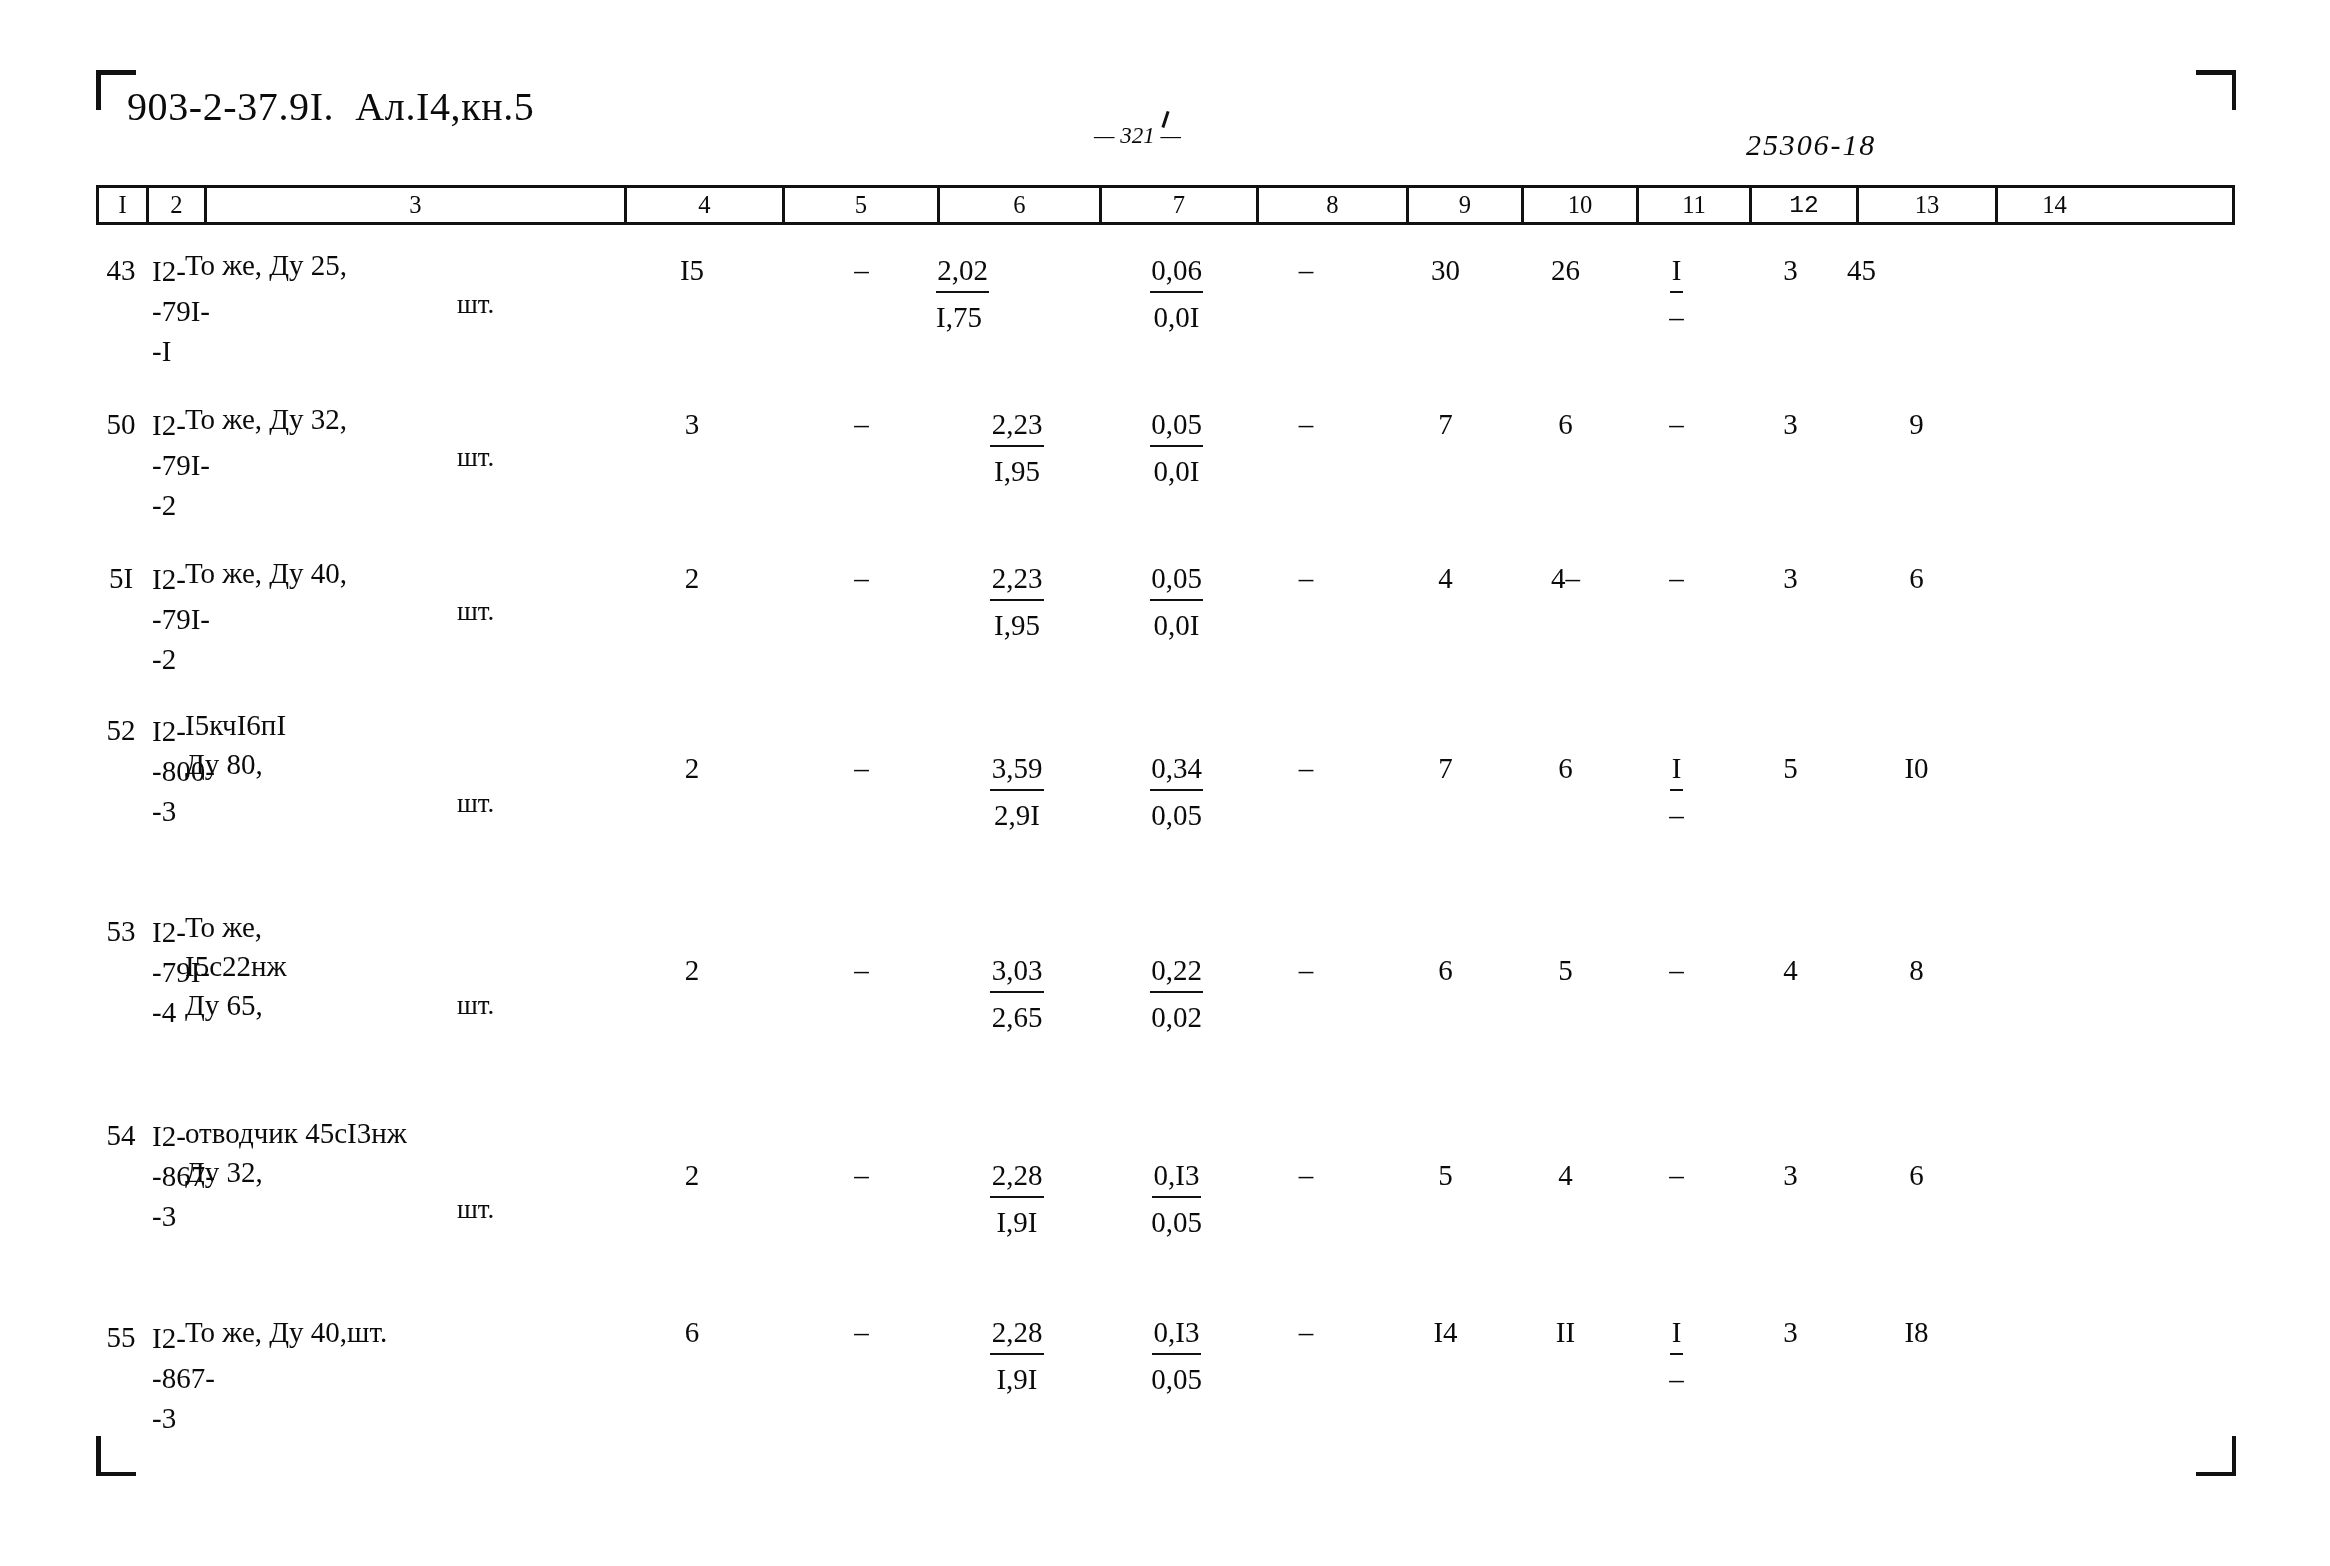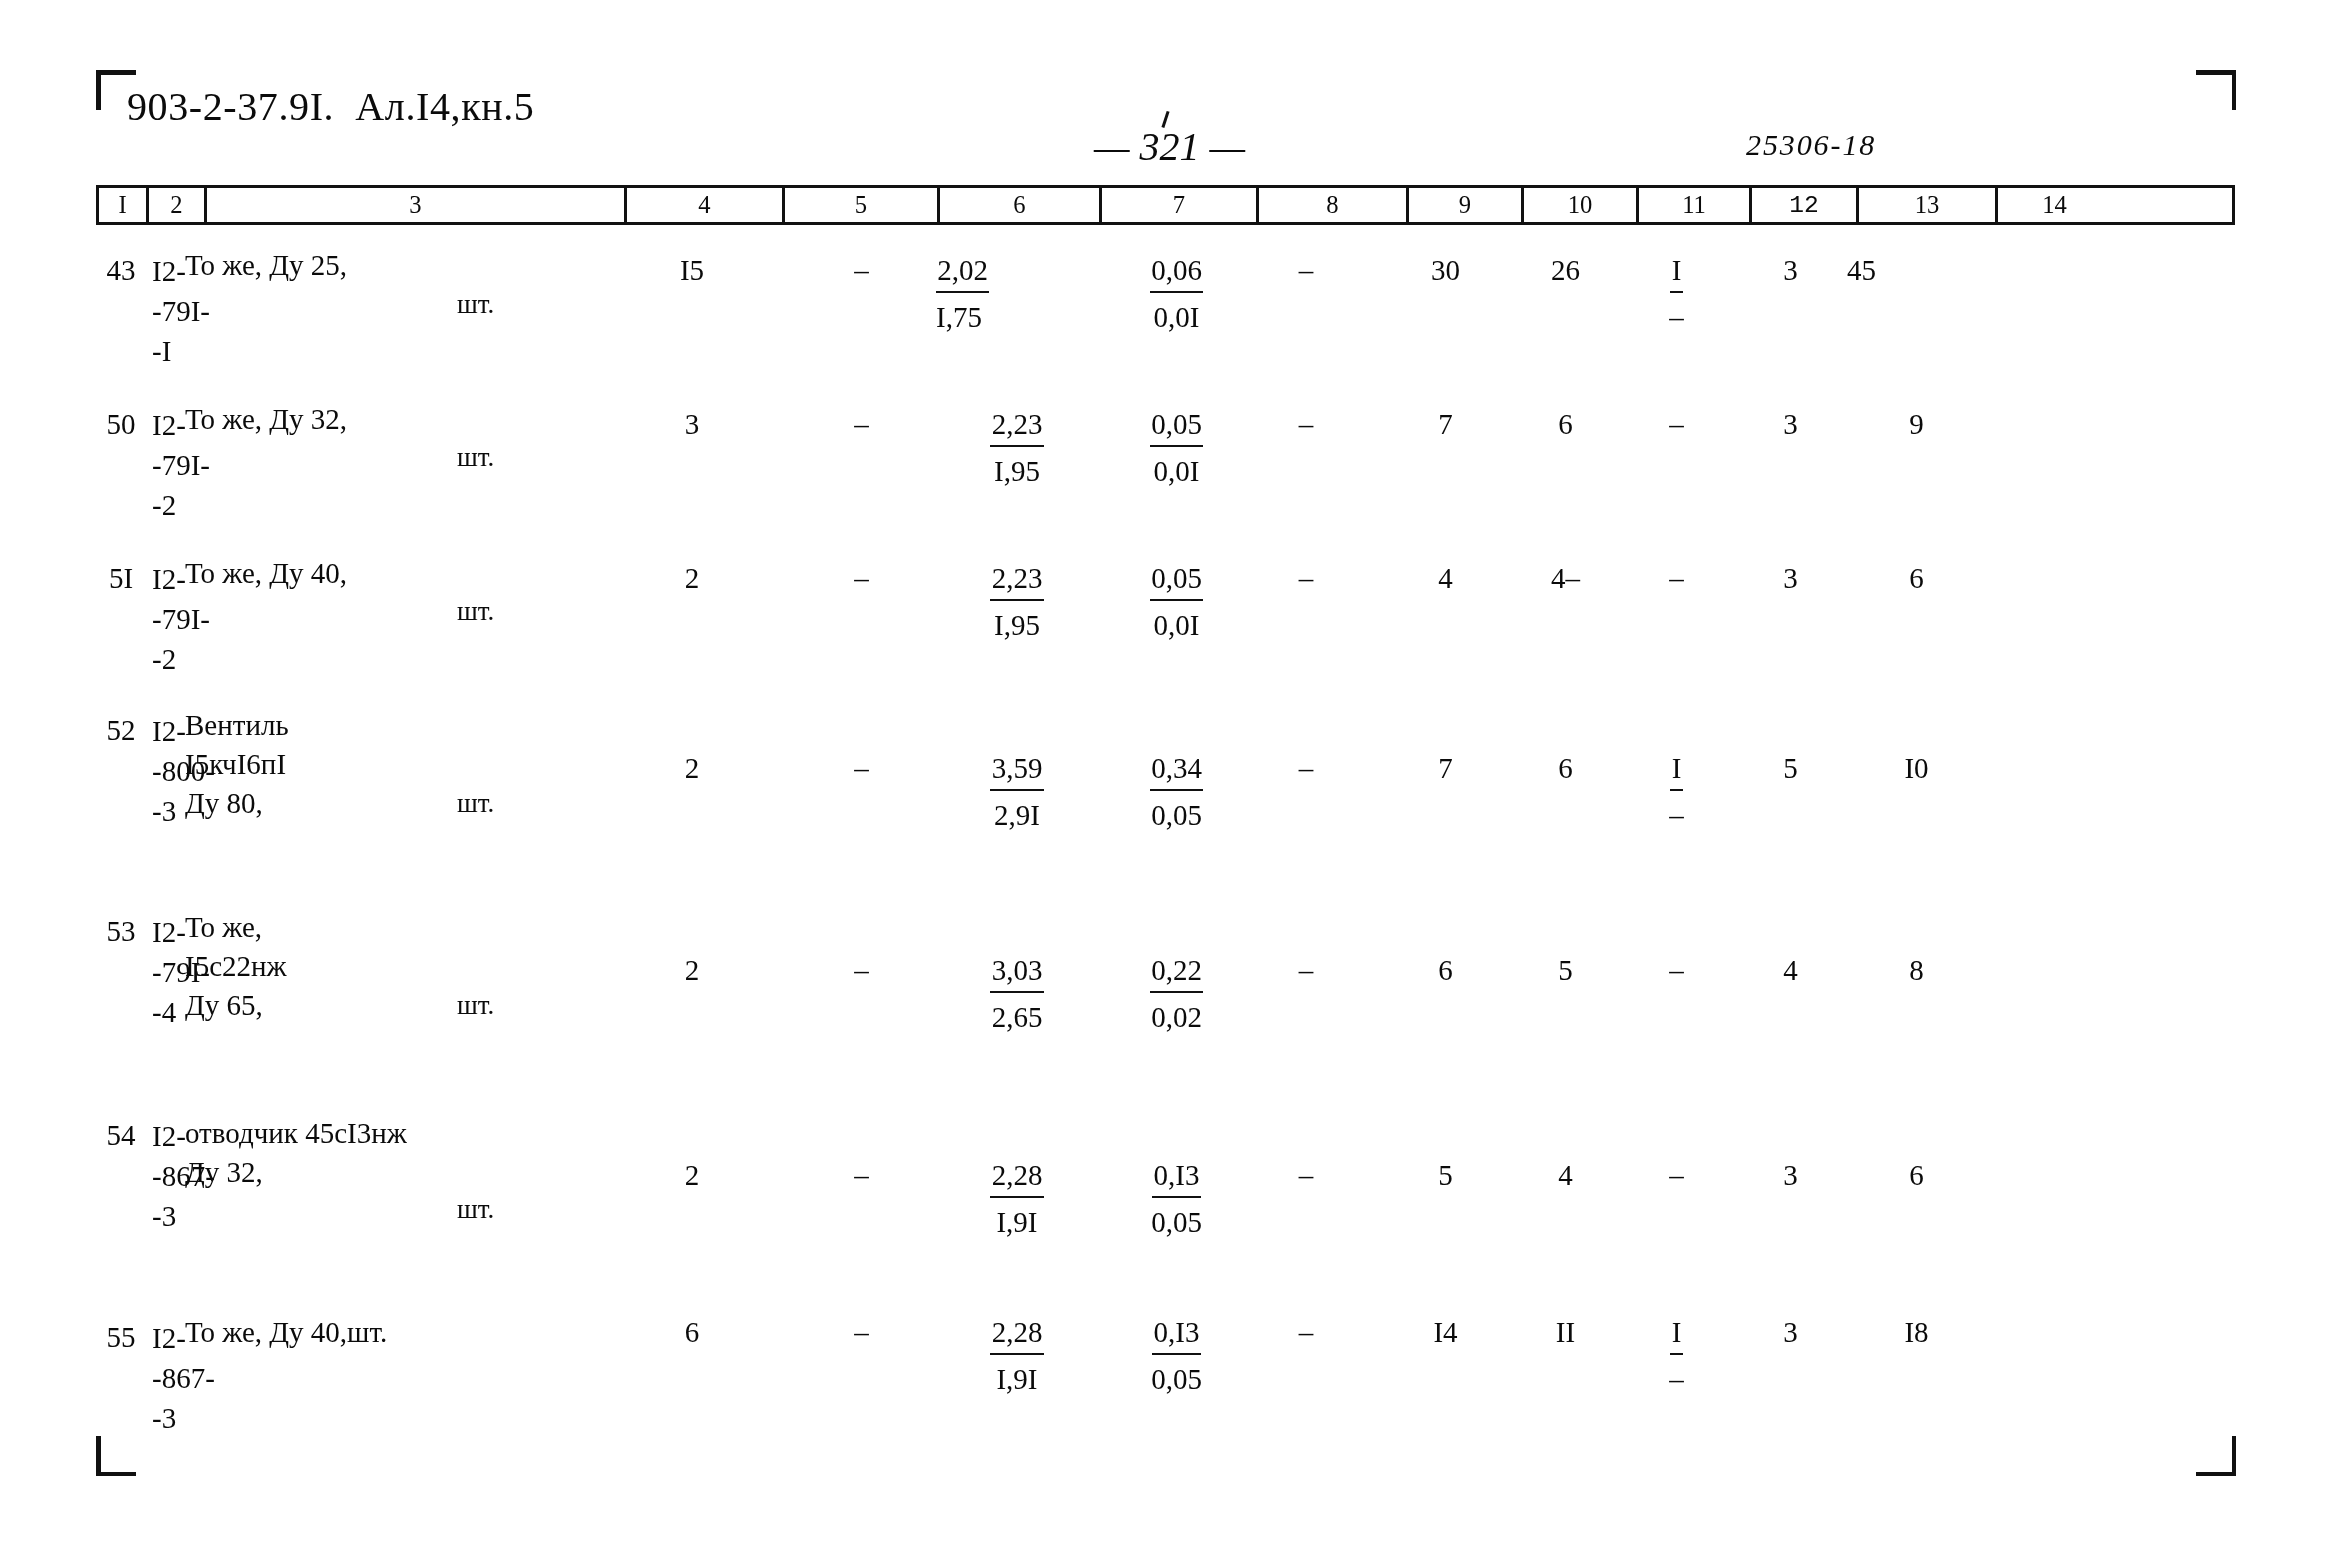--- a/index.html
+++ b/index.html
@@ -29,21 +29,21 @@
   .corner.br .v { right:0; bottom:0; width:4.5px; height:40px; }
 
   
   .doc-header {
     position:absolute; left:127px; top:83px;
     font-size:40px; letter-spacing:0.6px; white-space:pre;
     font-family:"Liberation Serif", serif;
   }
   .page-no {
     position:absolute; left:1094px; top:123px;
-    font-size:40px; font-family:"Liberation Serif", serif;
+    font-size:23px; font-family:"Liberation Serif", serif;
     font-style:italic; white-space:pre;
   }
   .stamp {
     position:absolute; left:1746px; top:128px;
     font-size:30px; font-style:italic; letter-spacing:1.9px;
     font-family:"Liberation Serif", serif; white-space:pre;
   }
   .tick-mark {
     position:absolute; left:1164px; top:111px;
     width:3.2px; height:17px; background:#111;
@@ -179,21 +179,21 @@
       <div class="cellbox c-center dash" style="left: 1135px; top: 334px; width: 150px; text-align: center;">–</div>
       <div class="cellbox c-center" style="left: 1292px; top: 334px; width: 115px; text-align: center;">4</div>
       <div class="cellbox c-center" style="left: 1412px; top: 334px; width: 115px; text-align: center;">4–</div>
       <div class="cellbox c-center dash" style="left: 1524px; top: 334px; width: 113px; text-align: center;">–</div>
       <div class="cellbox c-center" style="left: 1643px; top: 334px; width: 103px; text-align: center;">3</div>
       <div class="cellbox c-center" style="left: 1751px; top: 334px; width: 139px; text-align: center;">6</div>
     </div>
     <div class="row">
       <div class="cellbox c-center" style="left: -3.9px; top: 486px; width: 58px; text-align: center;">52</div>
       <div class="cellbox code c-left" style="left: 56px; top: 486px; width: 420px; text-align: left;"><div style="padding-left: 0px;">I2-</div><div style="padding-left: 0px;">-800-</div><div style="padding-left: 0px;">-3</div></div>
-      <div class="cellbox c-left" style="left: 89px; top: 481px; width: 498px; text-align: left;"><div>Вентиль</div><div>I5кчI6пI</div><div>Ду 80,</div></div>
+      <div class="cellbox c-left" style="left: 89px; top: 481px; width: 498px; text-align: left;"><div>I5кчI6пI</div><div>Ду 80,</div></div>
       <div class="cellbox unit c-left" style="left: 361px; top: 559px; width: 116px; text-align: left;">шт.</div>
       <div class="cellbox c-center" style="left: 536px; top: 524px; width: 120px; text-align: center;">2</div>
       <div class="cellbox c-center dash" style="left: 688px; top: 524px; width: 155px; text-align: center;">–</div>
       <div class="cellbox frac" style="left: 840px; top: 524px; width: 162px; text-align: center;"><span class="num">3,59</span><span class="den">2,9I</span></div>
       <div class="cellbox frac" style="left: 1002px; top: 524px; width: 157px; text-align: center;"><span class="num">0,34</span><span class="den">0,05</span></div>
       <div class="cellbox c-center dash" style="left: 1135px; top: 524px; width: 150px; text-align: center;">–</div>
       <div class="cellbox c-center" style="left: 1292px; top: 524px; width: 115px; text-align: center;">7</div>
       <div class="cellbox c-center" style="left: 1412px; top: 524px; width: 115px; text-align: center;">6</div>
       <div class="cellbox frac" style="left: 1524px; top: 524px; width: 113px; text-align: center;"><span class="num">I</span><span class="den">–</span></div>
       <div class="cellbox c-center" style="left: 1643px; top: 524px; width: 103px; text-align: center;">5</div>

